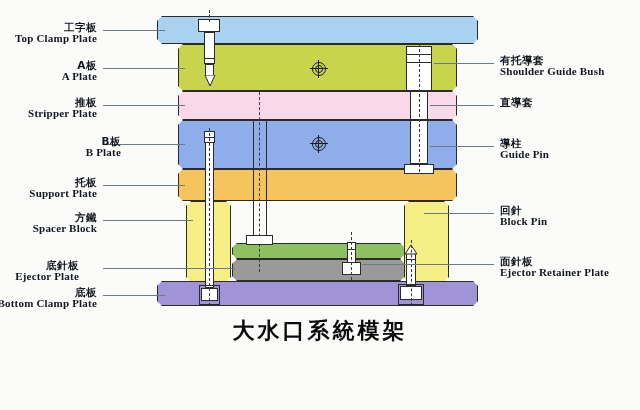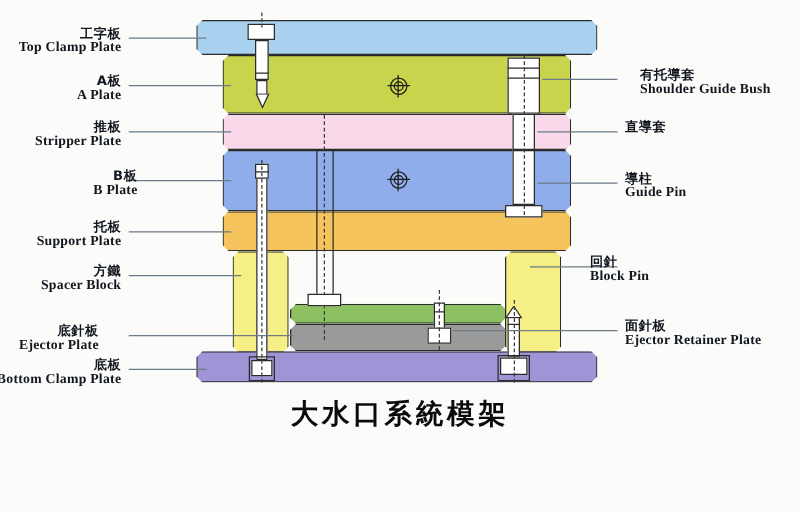--- a/index.html
+++ b/index.html
@@ -162,53 +162,53 @@
     <div class="en">Top Clamp Plate</div>
   </div>
   <div class="lbl left" style="right:543px;top:60px;">
     <div class="cn">A板</div>
     <div class="en">A Plate</div>
   </div>
   <div class="lbl left" style="right:543px;top:97px;">
     <div class="cn">推板</div>
     <div class="en">Stripper Plate</div>
   </div>
-  <div class="lbl left" style="right:530px;top:136px;">
+  <div class="lbl left" style="right:519px;top:136px;">
     <div class="cn">B板</div>
     <div class="en">B Plate</div>
   </div>
   <div class="lbl left" style="right:543px;top:177px;">
     <div class="cn">托板</div>
     <div class="en">Support Plate</div>
   </div>
   <div class="lbl left" style="right:543px;top:212px;">
     <div class="cn">方鐵</div>
     <div class="en">Spacer Block</div>
   </div>
   <div class="lbl left" style="right:561px;top:260px;">
     <div class="cn">底針板</div>
     <div class="en">Ejector Plate</div>
   </div>
   <div class="lbl left" style="right:543px;top:287px;">
     <div class="cn">底板</div>
     <div class="en">Bottom Clamp Plate</div>
   </div>
 
-  <div class="lbl right" style="left:512px;top:55px;">
+  <div class="lbl right" style="left:500px;top:55px;">
     <div class="cn">有托導套</div>
     <div class="en">Shoulder Guide Bush</div>
   </div>
   <div class="lbl right" style="left:500px;top:97px;">
     <div class="cn">直導套</div>
   </div>
   <div class="lbl right" style="left:500px;top:138px;">
     <div class="cn">導柱</div>
     <div class="en">Guide Pin</div>
   </div>
-  <div class="lbl right" style="left:472px;top:205px;">
+  <div class="lbl right" style="left:500px;top:205px;">
     <div class="cn">回針</div>
     <div class="en">Block Pin</div>
   </div>
   <div class="lbl right" style="left:500px;top:256px;">
     <div class="cn">面針板</div>
     <div class="en">Ejector Retainer Plate</div>
   </div>
 
   <div id="title" style="top:316px;">
     <div class="t-cn">大水口系統模架</div>

